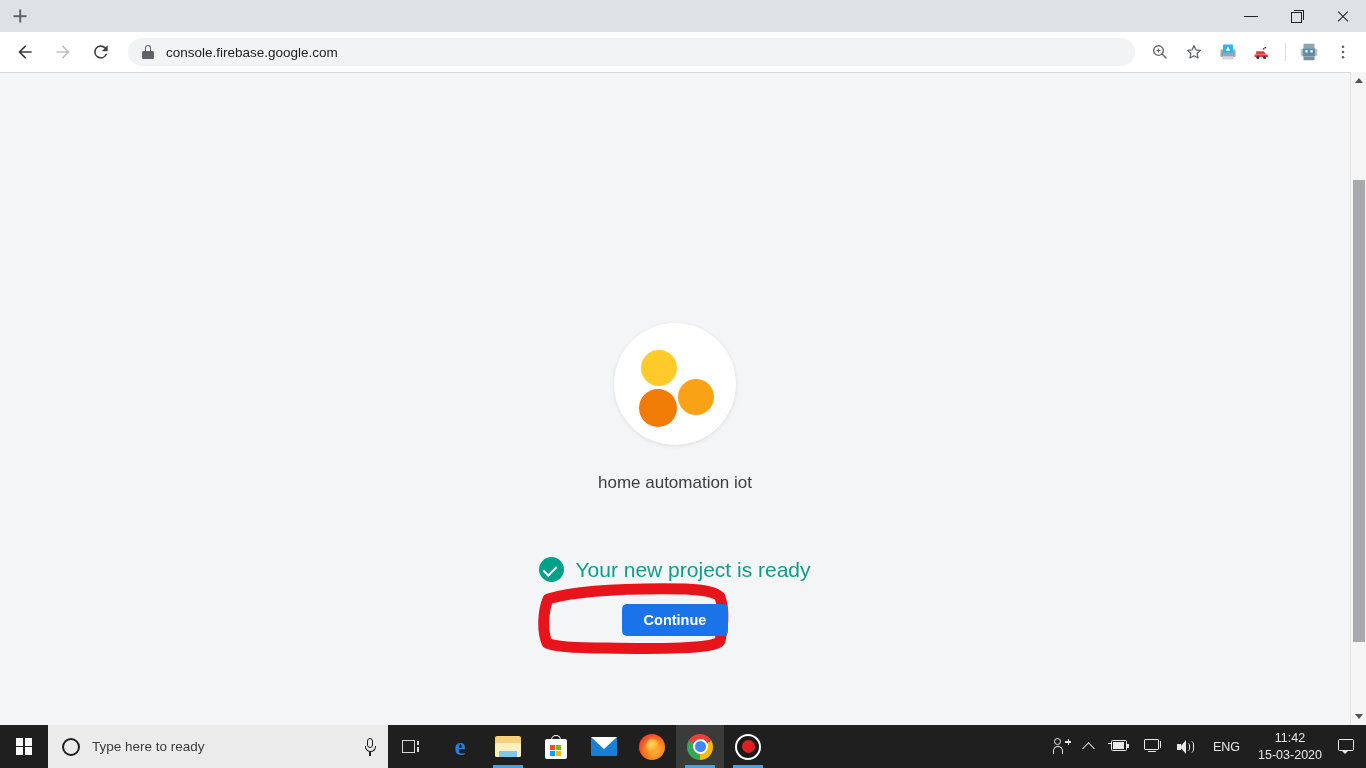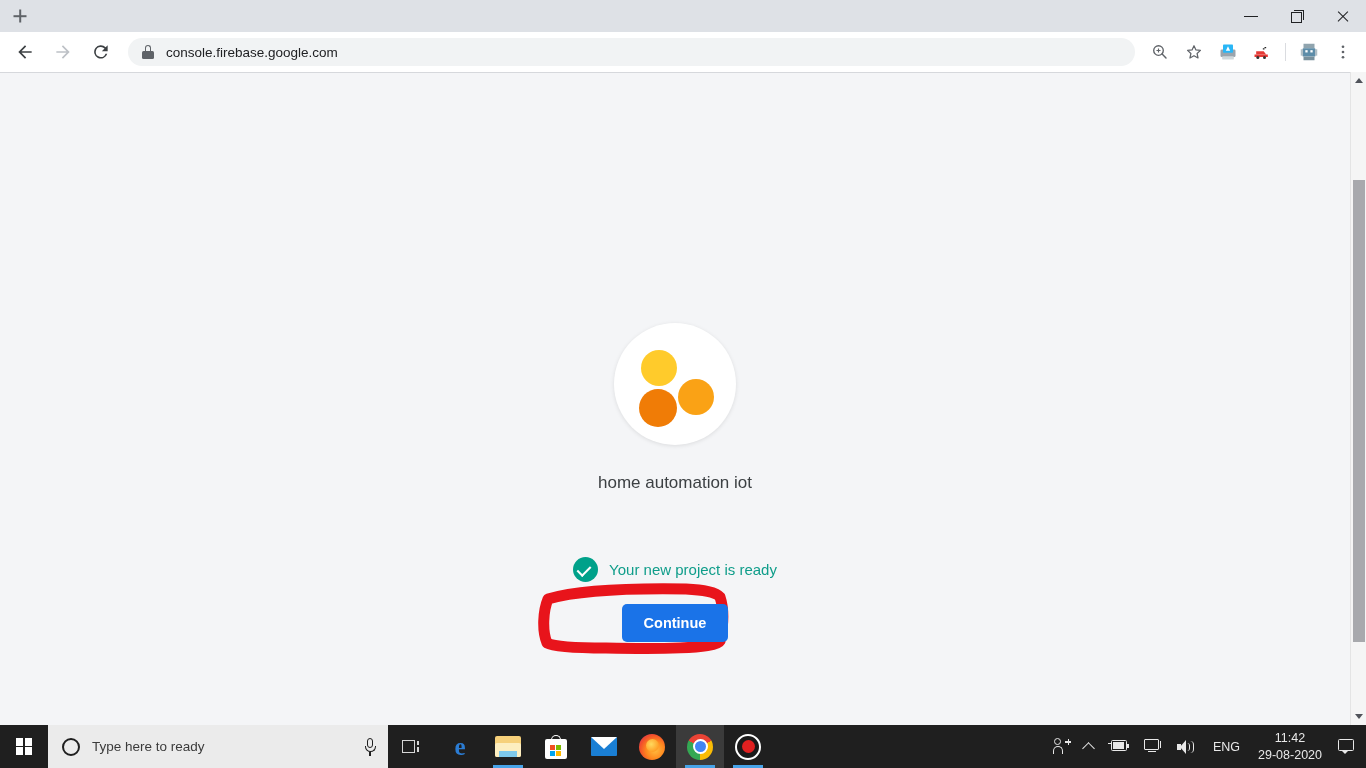--- a/index.html
+++ b/index.html
@@ -179,34 +179,34 @@
     width: 25px; height: 25px; border-radius: 50%;
     background: #00a18a; position: relative; flex: 0 0 25px;
   }
   .check-circle::before {
     content: ""; position: absolute;
     left: 6.5px; top: 6px;
     width: 6px; height: 11px;
     border: solid #ffffff; border-width: 0 2.4px 2.4px 0;
     transform: rotate(45deg);
   }
-  .status-text { font-size: 15px; color: #0f9d8a; }
+  .status-text { font-size: 21px; color: #0f9d8a; }
 
   
   .cta-wrap { position: relative; margin-top: 22px; }
   .annotation {
     position: absolute;
     left: -86px; top: -21px;
     width: 196px; height: 72px;
     pointer-events: none;
   }
   .continue-btn {
     position: relative;
     display: inline-flex; align-items: center; justify-content: center;
-    height: 38px; padding: 0 22px;
+    height: 32px; padding: 0 22px;
     background: #1a73e8; color: #ffffff;
     font-size: 14.5px; font-weight: bold;
     border: none; border-radius: 5px;
     font-family: "Liberation Sans", sans-serif;
     cursor: pointer;
     z-index: 2;
   }
 
   
   .scrollbar {
@@ -700,21 +700,21 @@
         <span class="vol-ic">
           <span class="vol-body"></span>
             <span class="vol-cone"></span>
           <span class="vol-w vol-w1"></span>
             <span class="vol-w vol-w2"></span>
         </span>
       </div>
       <div class="tray-lang">ENG</div>
       <div class="clock">
         <span class="clock-time">11:42</span>
-        <span class="clock-date">29-08-2020</span>
+        <span class="clock-date">15-03-2020</span>
       </div>
       <div class="tray-item">
         <span class="notif-ic">
           <span class="notif-box"></span>
             <span class="notif-tail"></span>
         </span>
       </div>
     </div>
 
   </div>

